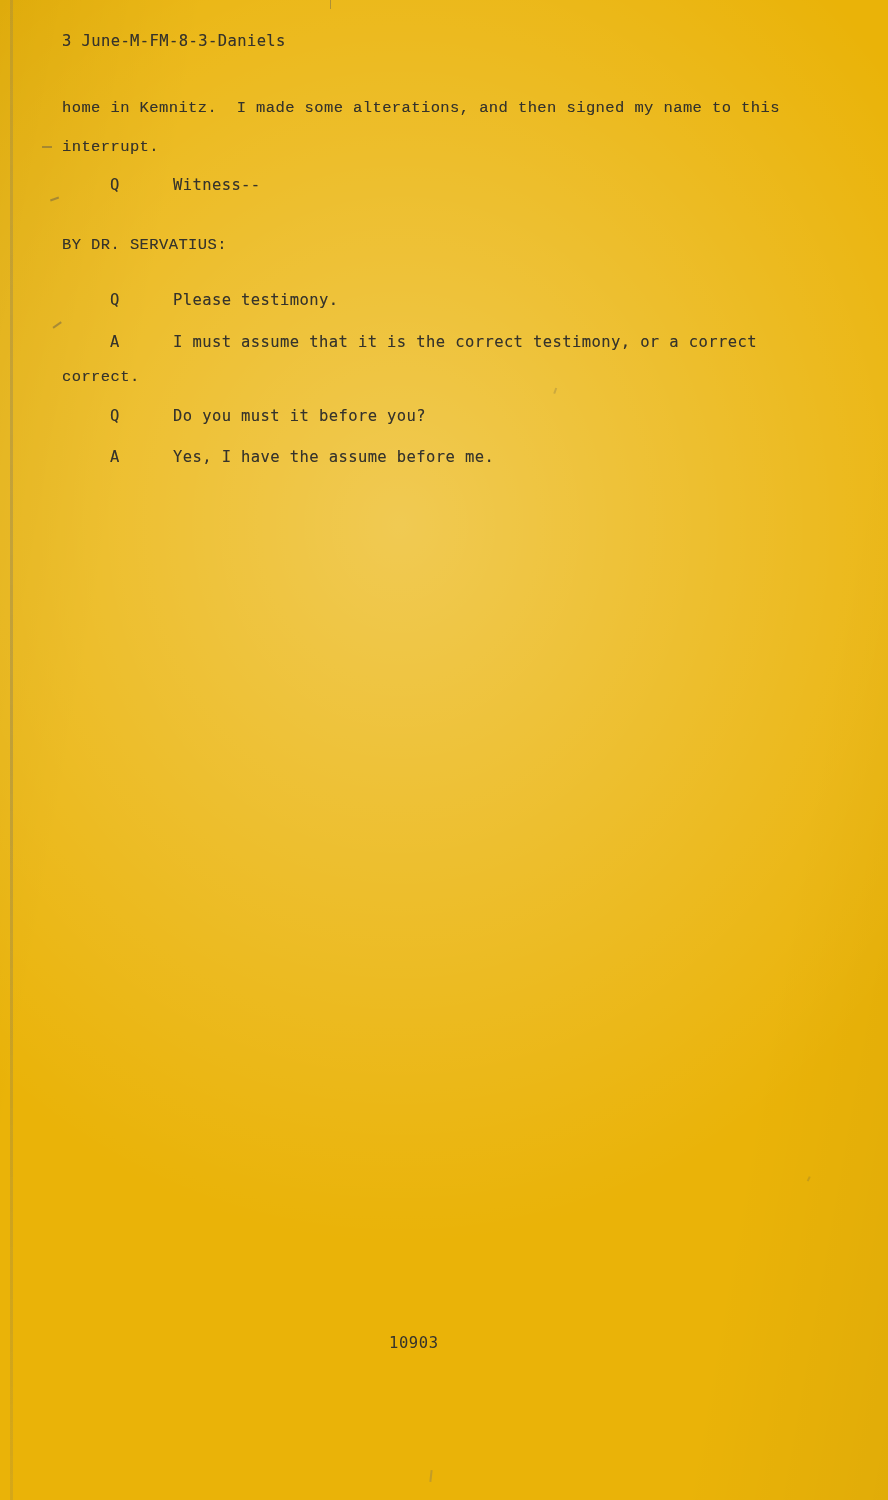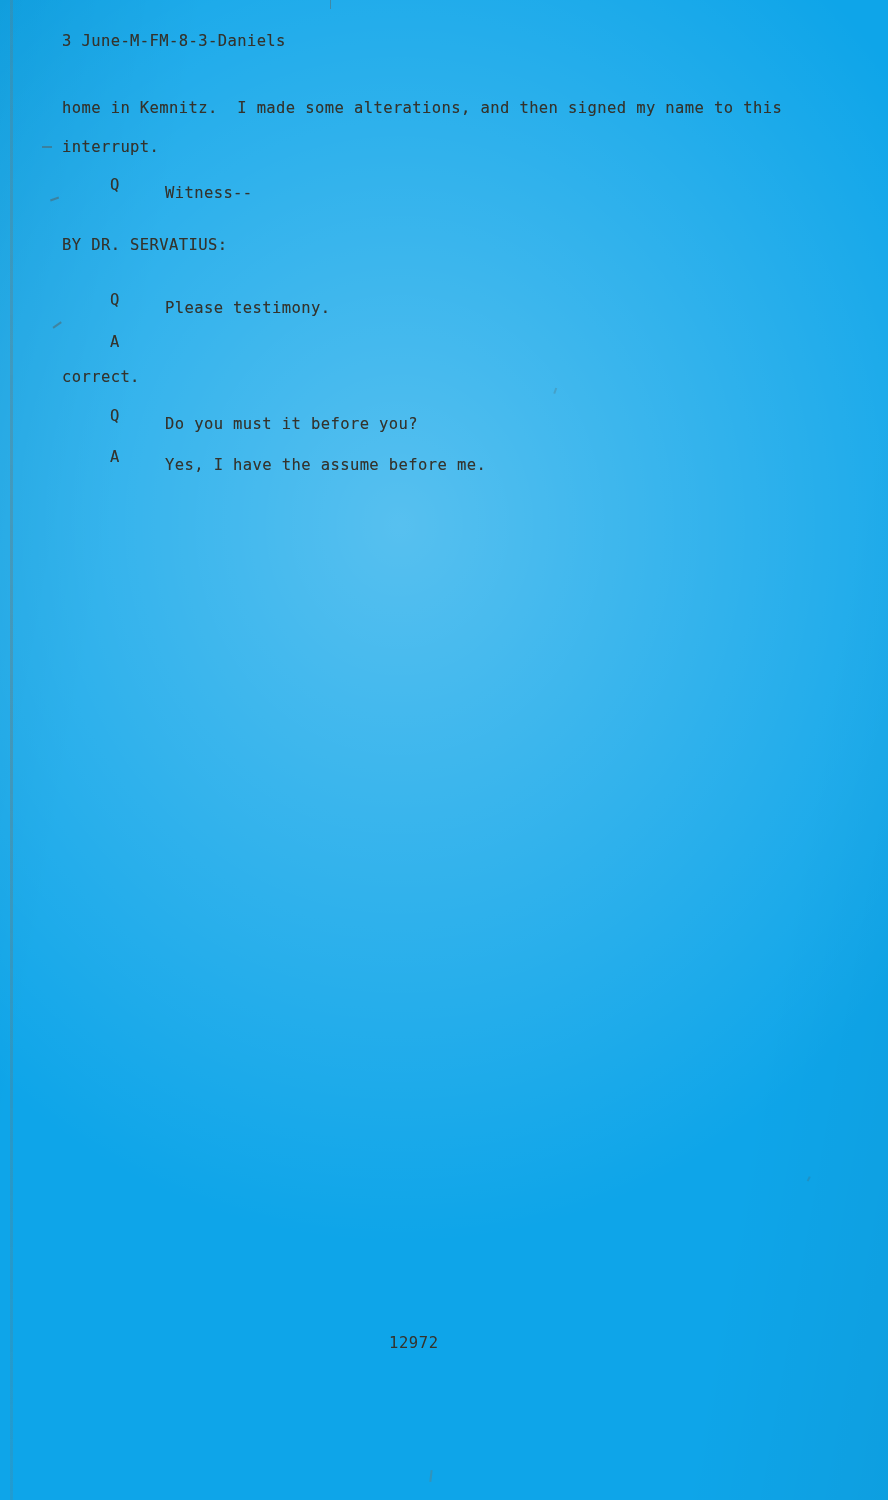--- a/index.html
+++ b/index.html
@@ -4,21 +4,21 @@
 <style>
   html, body {
     margin: 0;
     padding: 0;
     background: #ffffff;
   }
   #page {
     position: relative;
     width: 888px;
     height: 1500px;
-    background: #0ea5e9;
+    background: #eab308;
     overflow: hidden;
     font-family: "DejaVu Sans Mono", monospace;
     color: #2b2a26;
   }
   
   #page::before {
     content: "";
     position: absolute;
     inset: 0;
     background:
@@ -67,23 +67,23 @@
     color: #35332c;
     text-shadow: 0 0 0.6px rgba(40,38,32,0.35);
   }
 
   .header-line {
     left: 62px;
     top: 34px;
     font-size: 15.5px;
   }
 
-  .body-line { left: 62px; }
+  .body-line { left: 62px; font-family: Liberation Mono, monospace; }
   .indent-1 { left: 110px; }
-  .indent-2 { left: 165px; margin-top: 8px; }
+  .indent-2 { left: 173px; }
 
   .pagenum {
     position: absolute;
     left: 389px;
     top: 1334px;
     font-size: 15.5px;
     letter-spacing: 0.6px;
     color: #35332c;
   }
 
@@ -118,21 +118,22 @@
     <div class="ln header-line">3 June-M-FM-8-3-Daniels</div>
 
     <div class="ln body-line" style="top:101px">home in Kemnitz.  I made some alterations, and then signed my name to this</div>
     <div class="ln body-line" style="top:140px">interrupt.</div>
     <div class="ln indent-1" style="top:178px">Q</div>
     <div class="ln indent-2" style="top:178px">Witness--</div>
     <div class="ln body-line" style="top:238px">BY DR. SERVATIUS:</div>
     <div class="ln indent-1" style="top:293px">Q</div>
     <div class="ln indent-2" style="top:293px">Please testimony.</div>
     <div class="ln indent-1" style="top:335px">A</div>
+    <div class="ln indent-2" style="top:335px">I must assume that it is the correct testimony, or a correct</div>
     <div class="ln body-line" style="top:370px">correct.</div>
     <div class="ln indent-1" style="top:409px">Q</div>
     <div class="ln indent-2" style="top:409px">Do you must it before you?</div>
     <div class="ln indent-1" style="top:450px">A</div>
     <div class="ln indent-2" style="top:450px">Yes, I have the assume before me.</div>
 
-    <div class="pagenum">12972</div>
+    <div class="pagenum">10903</div>
   </div>
 </div>
 
 </body></html>

